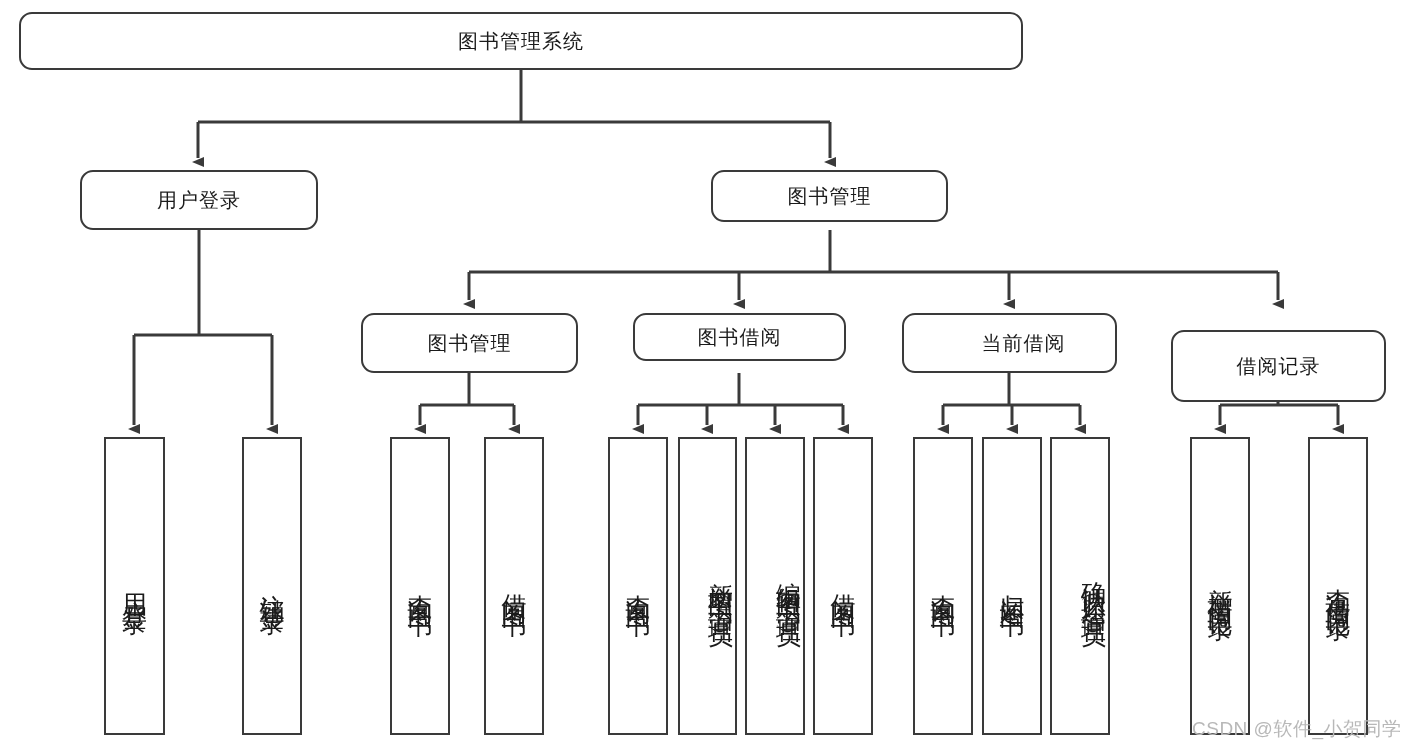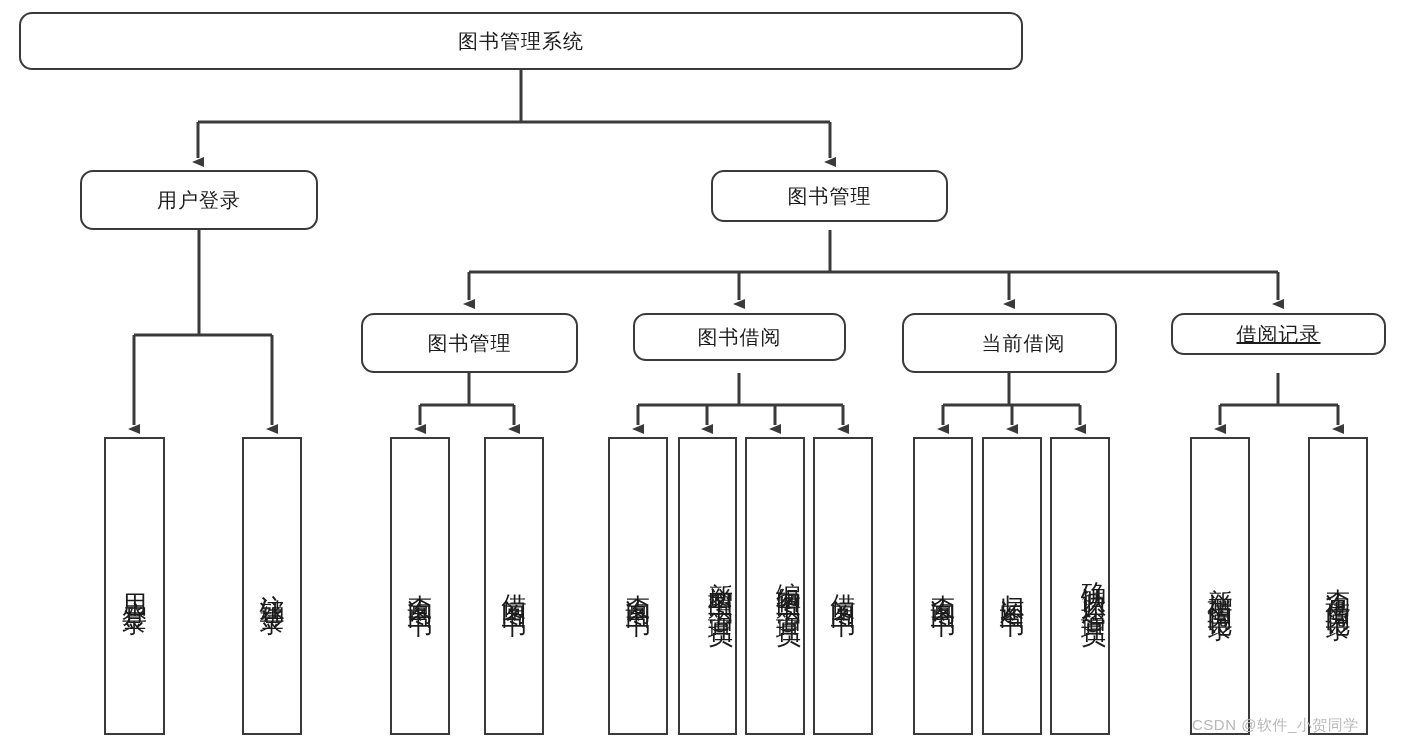--- a/index.html
+++ b/index.html
@@ -59,21 +59,21 @@
   }
   .node.vert.topalign {
     align-items: flex-start;
   }
   .node.vert.midalign {
     align-items: center;
     padding-top: 0;
   }
   .watermark {
     position: absolute;
-    font-size: 15px;
+    font-size: 19px;
     color: #b8b8b8;
     white-space: nowrap;
     letter-spacing: 0.5px;
   }
 </style>
 </head>
 <body>
 
 <div id="canvas">
 
@@ -140,21 +140,21 @@
 
   <div class="node horiz" style="left:361px; top:313px; width:217px; height:60px;">
     <span>图书管理</span>
   </div>
   <div class="node horiz" style="left:633px; top:313px; width:213px; height:48px;">
     <span>图书借阅</span>
   </div>
   <div class="node horiz" style="left:902px; top:313px; width:215px; height:60px;padding-left:28px;">
     <span>当前借阅</span>
   </div>
-  <div class="node horiz" style="left:1171px; top:313px; width:215px; height:42px;text-decoration:underline;">
+  <div class="node horiz" style="left:1171px; top:330px; width:215px; height:72px;">
     <span>借阅记录</span>
   </div>
 
   <div class="node vert midalign" style="left:104px; top:437px; width:61px; height:298px;">
     <span class="vlabel">用户登录</span>
   </div>
   <div class="node vert midalign" style="left:242px; top:437px; width:60px; height:298px;">
     <span class="vlabel">注销登录</span>
   </div>
 

